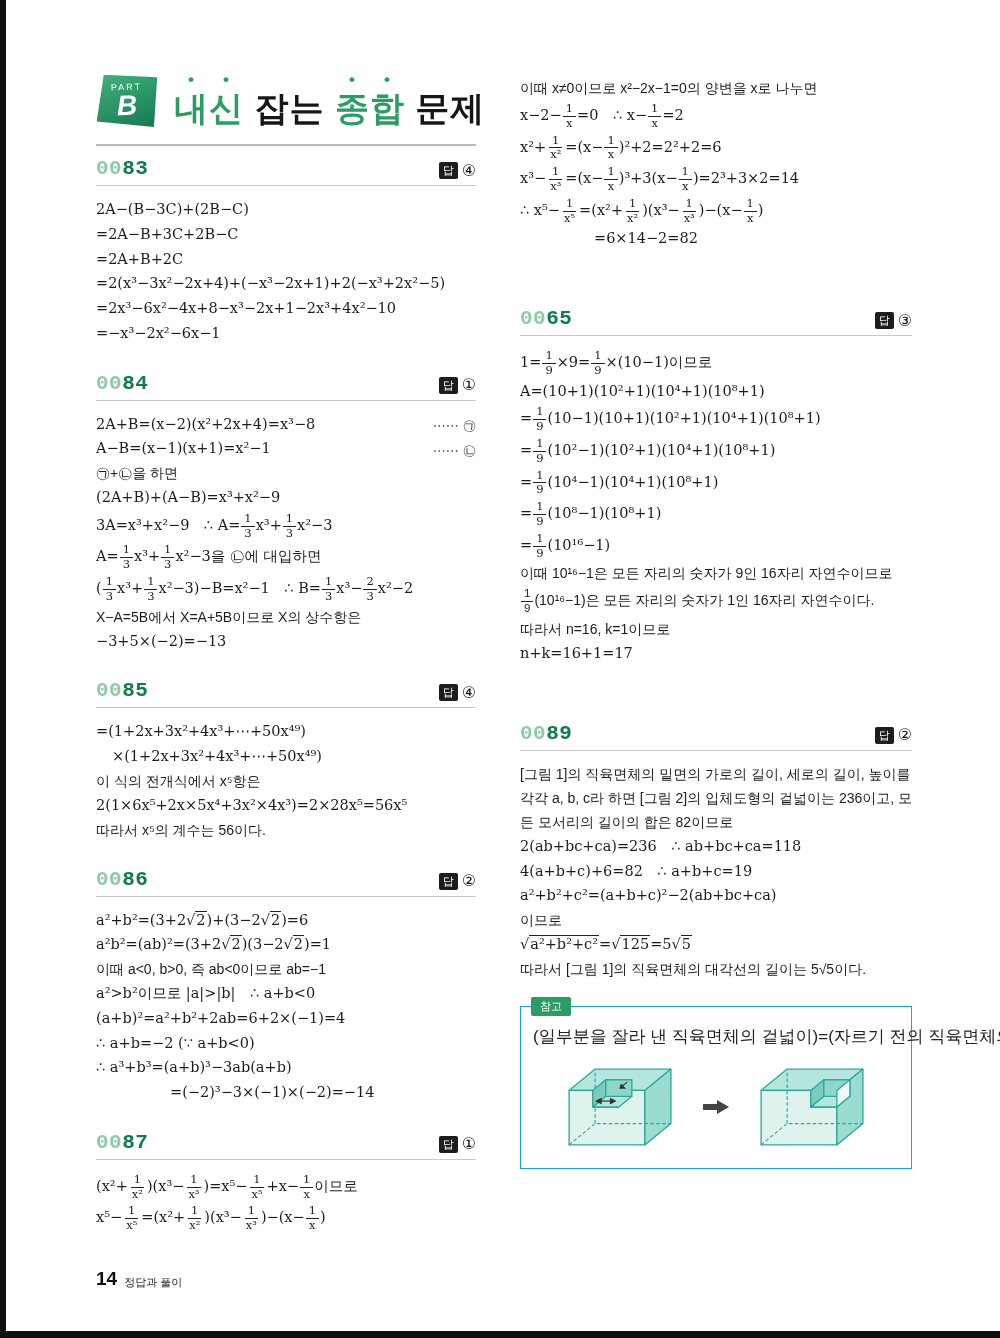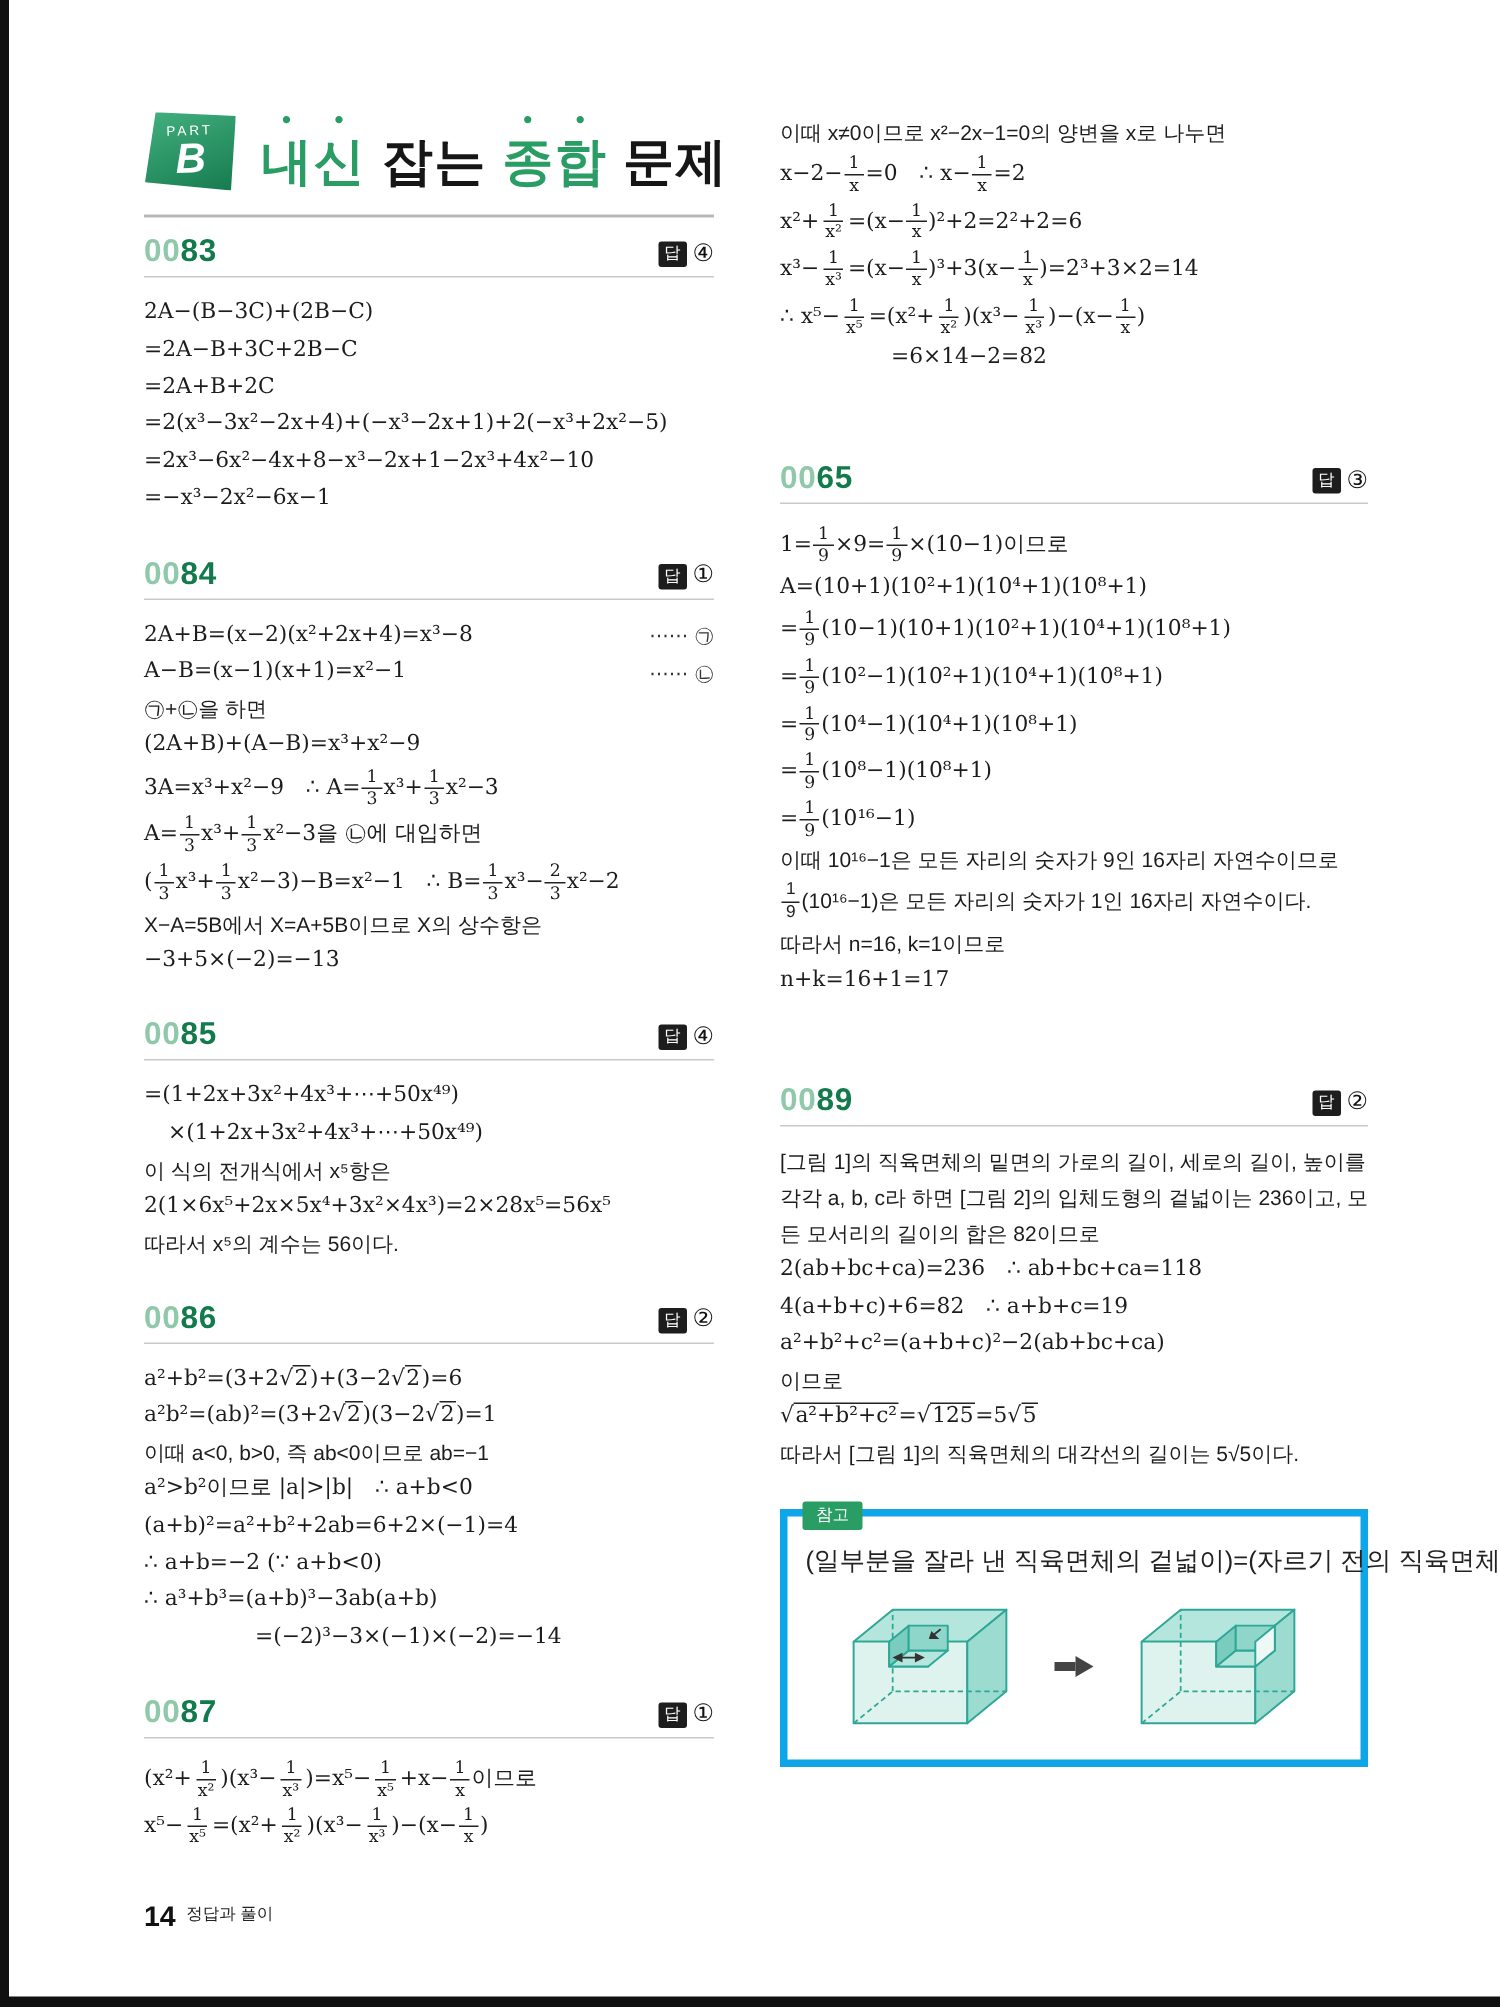--- a/index.html
+++ b/index.html
@@ -24,47 +24,47 @@
   .section-title{font-size:34px;font-weight:bold;letter-spacing:1px;white-space:nowrap}
   .tg{color:var(--accent,#2a9d64);-webkit-text-emphasis:filled dot var(--accent,#2a9d64);text-emphasis:filled dot var(--accent,#2a9d64);-webkit-text-emphasis-position:over right;text-emphasis-position:over right}
   .tk{color:#161616}
 
   
   .problem{margin-top:28px}
   .col-right .problem{margin-top:58px}
   .problem.cont{margin-top:4px}
   #col-left-blocks .problem:first-child{margin-top:12px}
   .phead{display:flex;justify-content:space-between;align-items:flex-end;border-bottom:1px solid var(--rule,#c9c9c9);padding-bottom:6px;margin-bottom:9px}
-  .pnum{font-size:21px;font-weight:bold;font-family:Liberation Sans, sans-serif;letter-spacing:.5px;line-height:1}
+  .pnum{font-size:21px;font-weight:bold;font-family:Liberation Mono, monospace;letter-spacing:.5px;line-height:1}
   .pz{color:var(--num-light,#8fc9aa)}
   .pd{color:var(--num-dark,#127a4b)}
   .pans{display:flex;align-items:center;gap:4px}
   .abox{background:var(--badge,#1d1d1d);color:#fff;font-size:11px;line-height:1;padding:3px 4px;border-radius:2px}
   .acir{font-size:16px;color:#111;line-height:1}
 
   .lines{padding-top:1px}
   .ln{display:flex;align-items:flex-end;font-family:"DejaVu Serif","Liberation Serif",serif;font-size:14.5px;line-height:1.5;margin:3px 0;white-space:nowrap}
   .ln.k{font-family:"Liberation Sans","DejaVu Sans",sans-serif;font-size:14px}
   .ln .mtx{flex:0 1 auto}
   .ln .tail{margin-left:auto;color:#333;font-size:13px;padding-left:10px}
   .ind1{padding-left:16px}.ind3{padding-left:74px}
 
   .frac{display:inline-flex;flex-direction:column;align-items:center;vertical-align:middle;font-size:11.5px;line-height:1.2;margin:0 1px}
   .frac .fn{border-bottom:1px solid #222;padding:0 3px}
   .frac .fd{padding:0 3px}
   .rad{border-top:1.3px solid #222;padding:0 1px}
 
   
-  .note{position:relative;border:5px solid #0ea5e9;margin-top:26px;padding:18px 12px 12px;background:#fff}
+  .note{position:relative;border:1px solid #0ea5e9;margin-top:26px;padding:18px 12px 12px;background:#fff}
   .note-label{position:absolute;top:-10px;left:10px;background:var(--accent,#2a9d64);color:#fff;font-size:11px;line-height:1;padding:4px 9px;border-radius:2px}
   .note-text{font-size:17px;white-space:nowrap;color:#222}
   .note-fig{display:flex;align-items:center;justify-content:center;gap:20px;margin-top:14px}
 
   
-  .footer{position:absolute;left:96px;top:1268px;display:flex;align-items:flex-start;gap:7px}
+  .footer{position:absolute;left:96px;top:1268px;display:flex;align-items:flex-end;gap:7px}
   .footer-num{font-size:19px;font-weight:bold;color:#111}
   .footer-label{font-size:11px;color:#222}
 </style>
 </head>
 <body>
 
 <div class="page">
   <div class="edge-left"></div>
   <div class="edge-bottom"></div>
 

